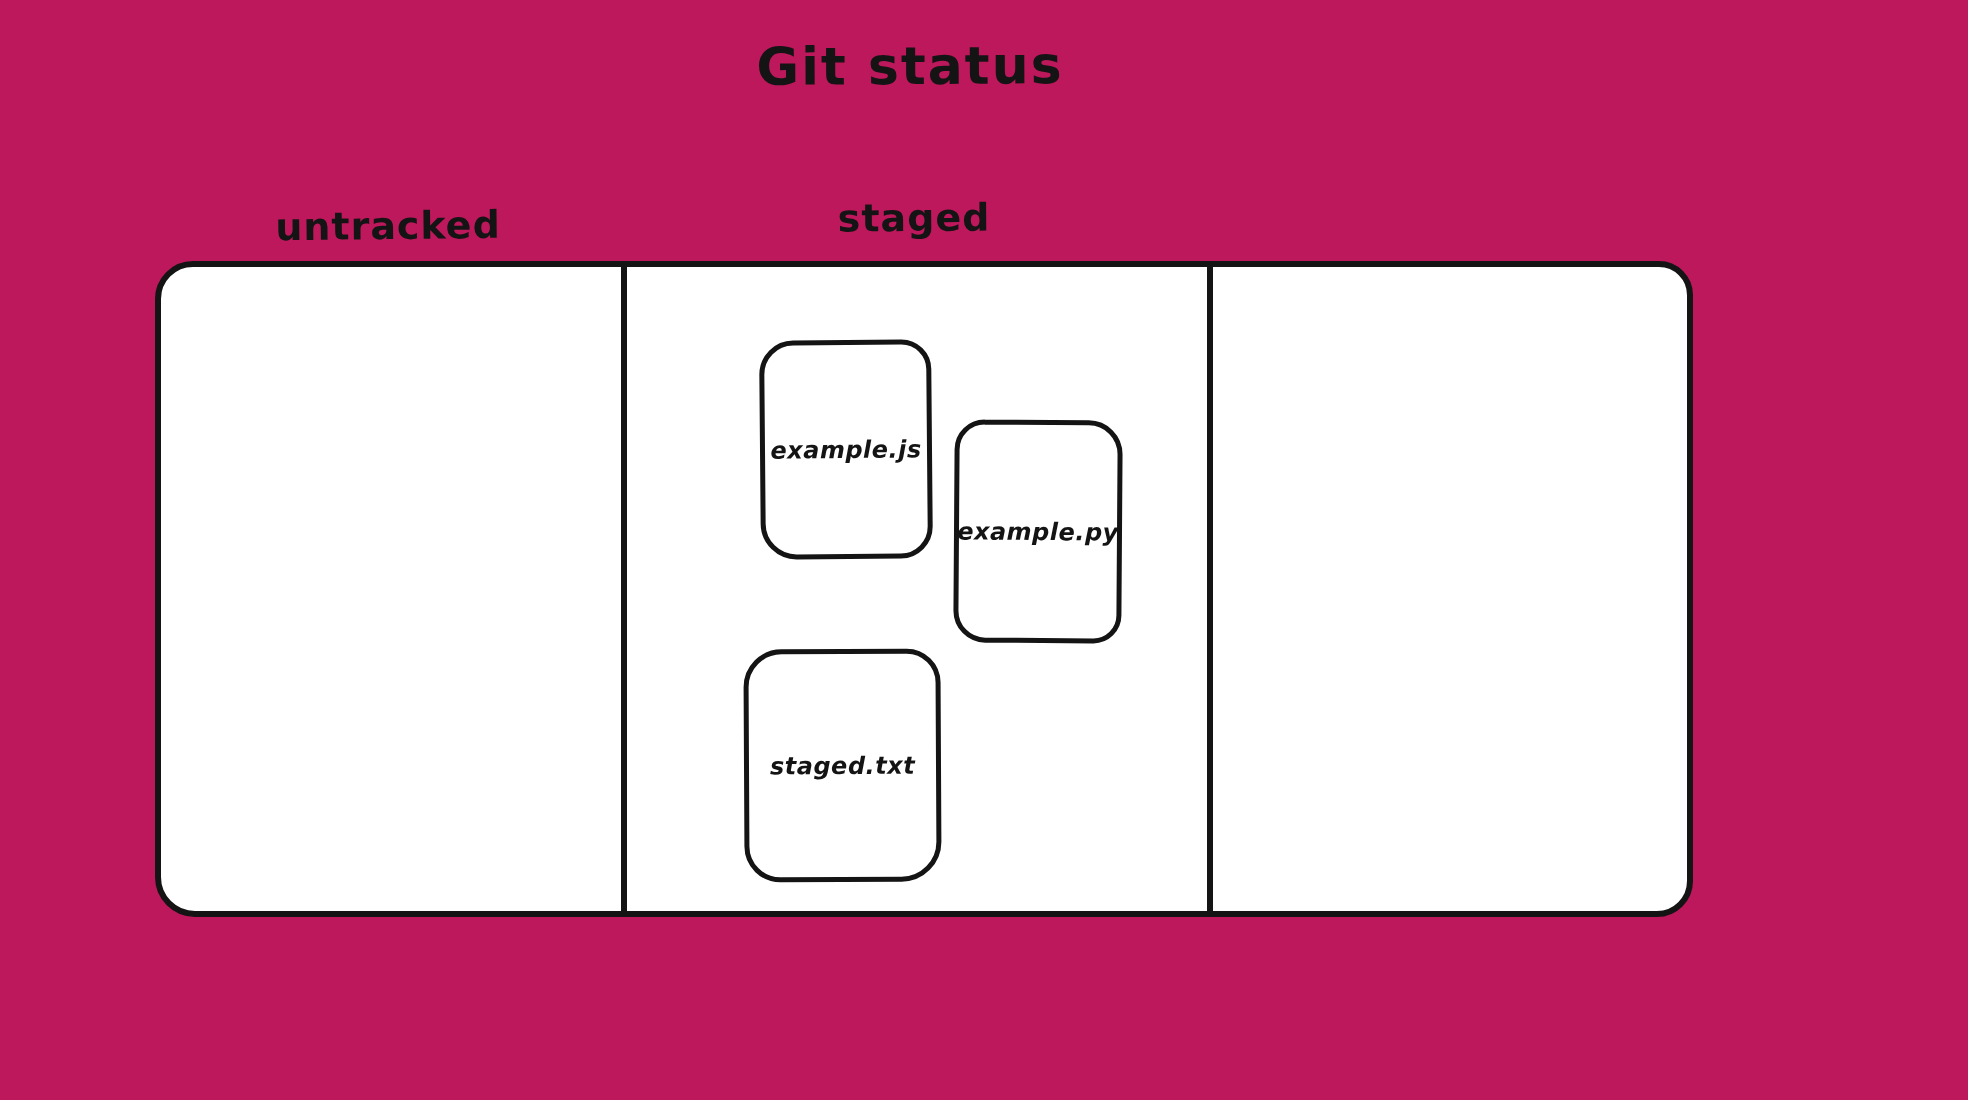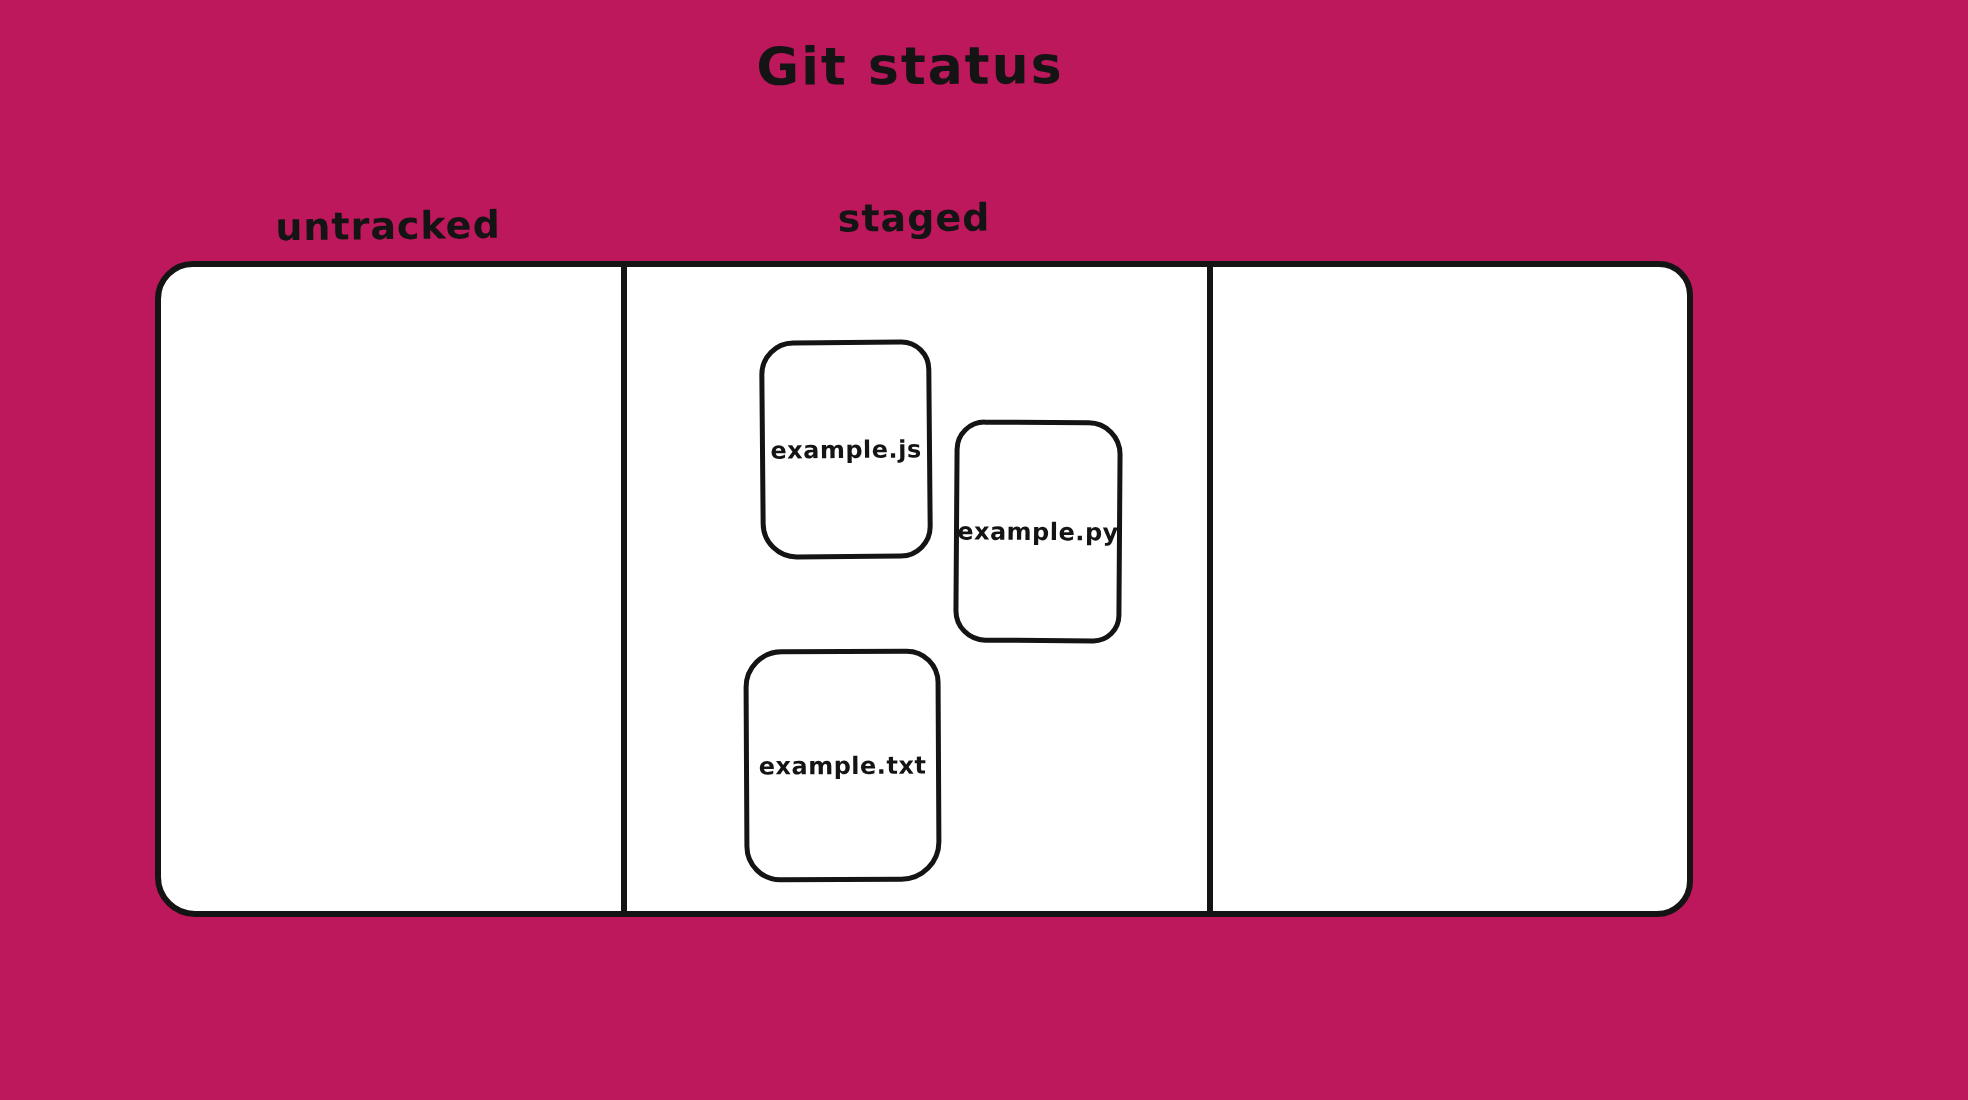--- a/index.html
+++ b/index.html
@@ -57,20 +57,21 @@
   .status-box {
     position: absolute;
     left: 155px;
     top: 261px;
     width: 1538px;
     height: 656px;
     border: 6px solid #141414;
     border-radius: 38px 34px 36px 40px;
     background: #ffffff;
     box-sizing: border-box;
+    font-style: italic;
   }
 
   
   .divider {
     position: absolute;
     top: 0;
     width: 6px;
     height: 100%;
     background: #141414;
   }
@@ -134,18 +135,18 @@
 
     <div class="file-card js">
       <span>example.js</span>
     </div>
 
     <div class="file-card py">
       <span>example.py</span>
     </div>
 
     <div class="file-card txt">
-      <span>example.txt</span>
+      <span>staged.txt</span>
     </div>
 
   </div>
 
 </div>
 
 </body></html>

